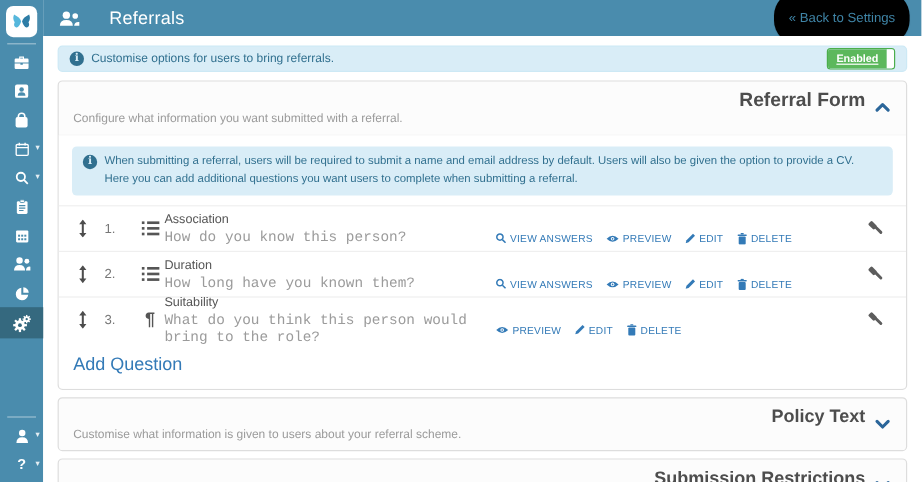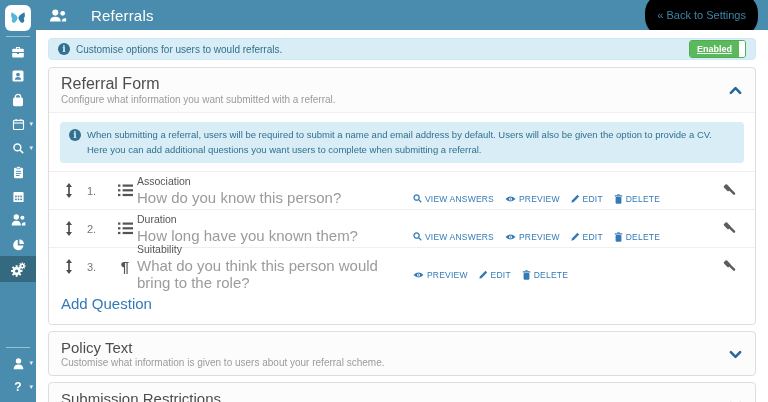--- a/index.html
+++ b/index.html
@@ -29,38 +29,38 @@
   .banner { background:#d9edf7; border:1px solid #cde9f5; border-radius:4px; color:#31708f; font-size:10px; display:flex; align-items:center; padding:0 9px; height:22px; margin-bottom:7px; }
   .info-dot { width:12px; height:12px; border-radius:50%; background:#31708f; color:#d9edf7; font-size:9px; font-weight:bold; line-height:12px; text-align:center; flex-shrink:0; margin-right:6px; font-family:"DejaVu Serif",serif; }
   .banner-text { flex:1; }
   .toggle { display:flex; border:1px solid #4cae4c; border-radius:3px; overflow:hidden; cursor:pointer; }
   .toggle-label { background:#5cb85c; color:#fff; font-size:9px; font-weight:bold; padding:3px 7px;text-decoration:underline; }
   .toggle-handle { background:#fff; width:6px; }
 
   
   .panel { border:1px solid #ddd; border-radius:4px; margin-bottom:6px; background:#fcfcfc; position:relative; }
   .panel-head { padding:7px 34px 7px 12px; cursor:pointer; position:relative; }
-  .panel-title { color:#4d4d4d; font-size:16px; font-weight:400; }
+  .panel-title { color:#4d4d4d; font-size:16px; font-weight:700;text-align:right; }
   .panel-title.sm { font-size:15px; }
   .panel-sub { color:#9b9b9b; font-size:10px; margin-top:1px; }
   .chev { position:absolute; right:13px; top:13px; }
   .panel-body { background:#fff; border-top:1px solid #f0f0f0; border-radius:0 0 4px 4px; }
 
   .inner-banner { background:#d9edf7; border-radius:4px; color:#31708f; font-size:9.5px; line-height:1.55; display:flex; padding:6px 9px; margin:9px 11px 8px; }
   .inner-banner .info-dot { margin-top:1px; }
 
   
   .qrow { display:flex; align-items:center; height:38px; padding:0 12px; border-top:1px solid #efefef; }
   .drag { width:16px; display:flex; justify-content:center; cursor:grab; }
   .qnum { width:20px; font-size:11px; color:#777; margin-left:10px; }
   .qtype { width:24px; display:flex; justify-content:center; margin-left:6px; }
   .pilcrow { font-size:15px; font-weight:bold; color:#555; line-height:1; }
   .qtext { width:276px; margin-left:0; }
   .qtitle { font-size:10.5px; color:#555; }
-  .qsub { font-size:15px; color:#9b9b9b; margin-top:2px; }
+  .qsub { font-size:12px; color:#9b9b9b; margin-top:2px;font-family:Liberation Mono, monospace; }
   .qactions { display:flex; align-items:center; gap:11px;margin-top:16px; }
   .action { display:flex; align-items:center; gap:3px; color:#337ab7; font-size:8.5px; letter-spacing:.2px; text-decoration:none; cursor:pointer; white-space:nowrap; }
   .gavel { margin-left:auto; margin-right:6px; cursor:pointer; display:flex; }
   .add-q { display:inline-block; color:#337ab7; font-size:15px; padding:10px 12px 12px; text-decoration:none; cursor:pointer; }
 </style>
 </head>
 <body>
 
 <div class="app">
 
@@ -195,21 +195,21 @@
         <path d="M14.2 13.6 Q14.5 9.6 19 10.1 L19 13.6Z"></path>
       </svg>
       <span class="topbar-title">Referrals</span>
       <button class="back-btn">« Back to Settings</button>
     </header>
 
     <div class="content">
 
       <div class="banner">
         <span class="info-dot">i</span>
-        <span class="banner-text">Customise options for users to would referrals.</span>
+        <span class="banner-text">Customise options for users to bring referrals.</span>
         <span class="toggle">
           <span class="toggle-label">Enabled</span>
           <span class="toggle-handle"></span>
         </span>
       </div>
 
       <section class="panel">
         <div class="panel-head">
           <div class="panel-title">Referral Form</div>
           <div class="panel-sub">Configure what information you want submitted with a referral.</div>

